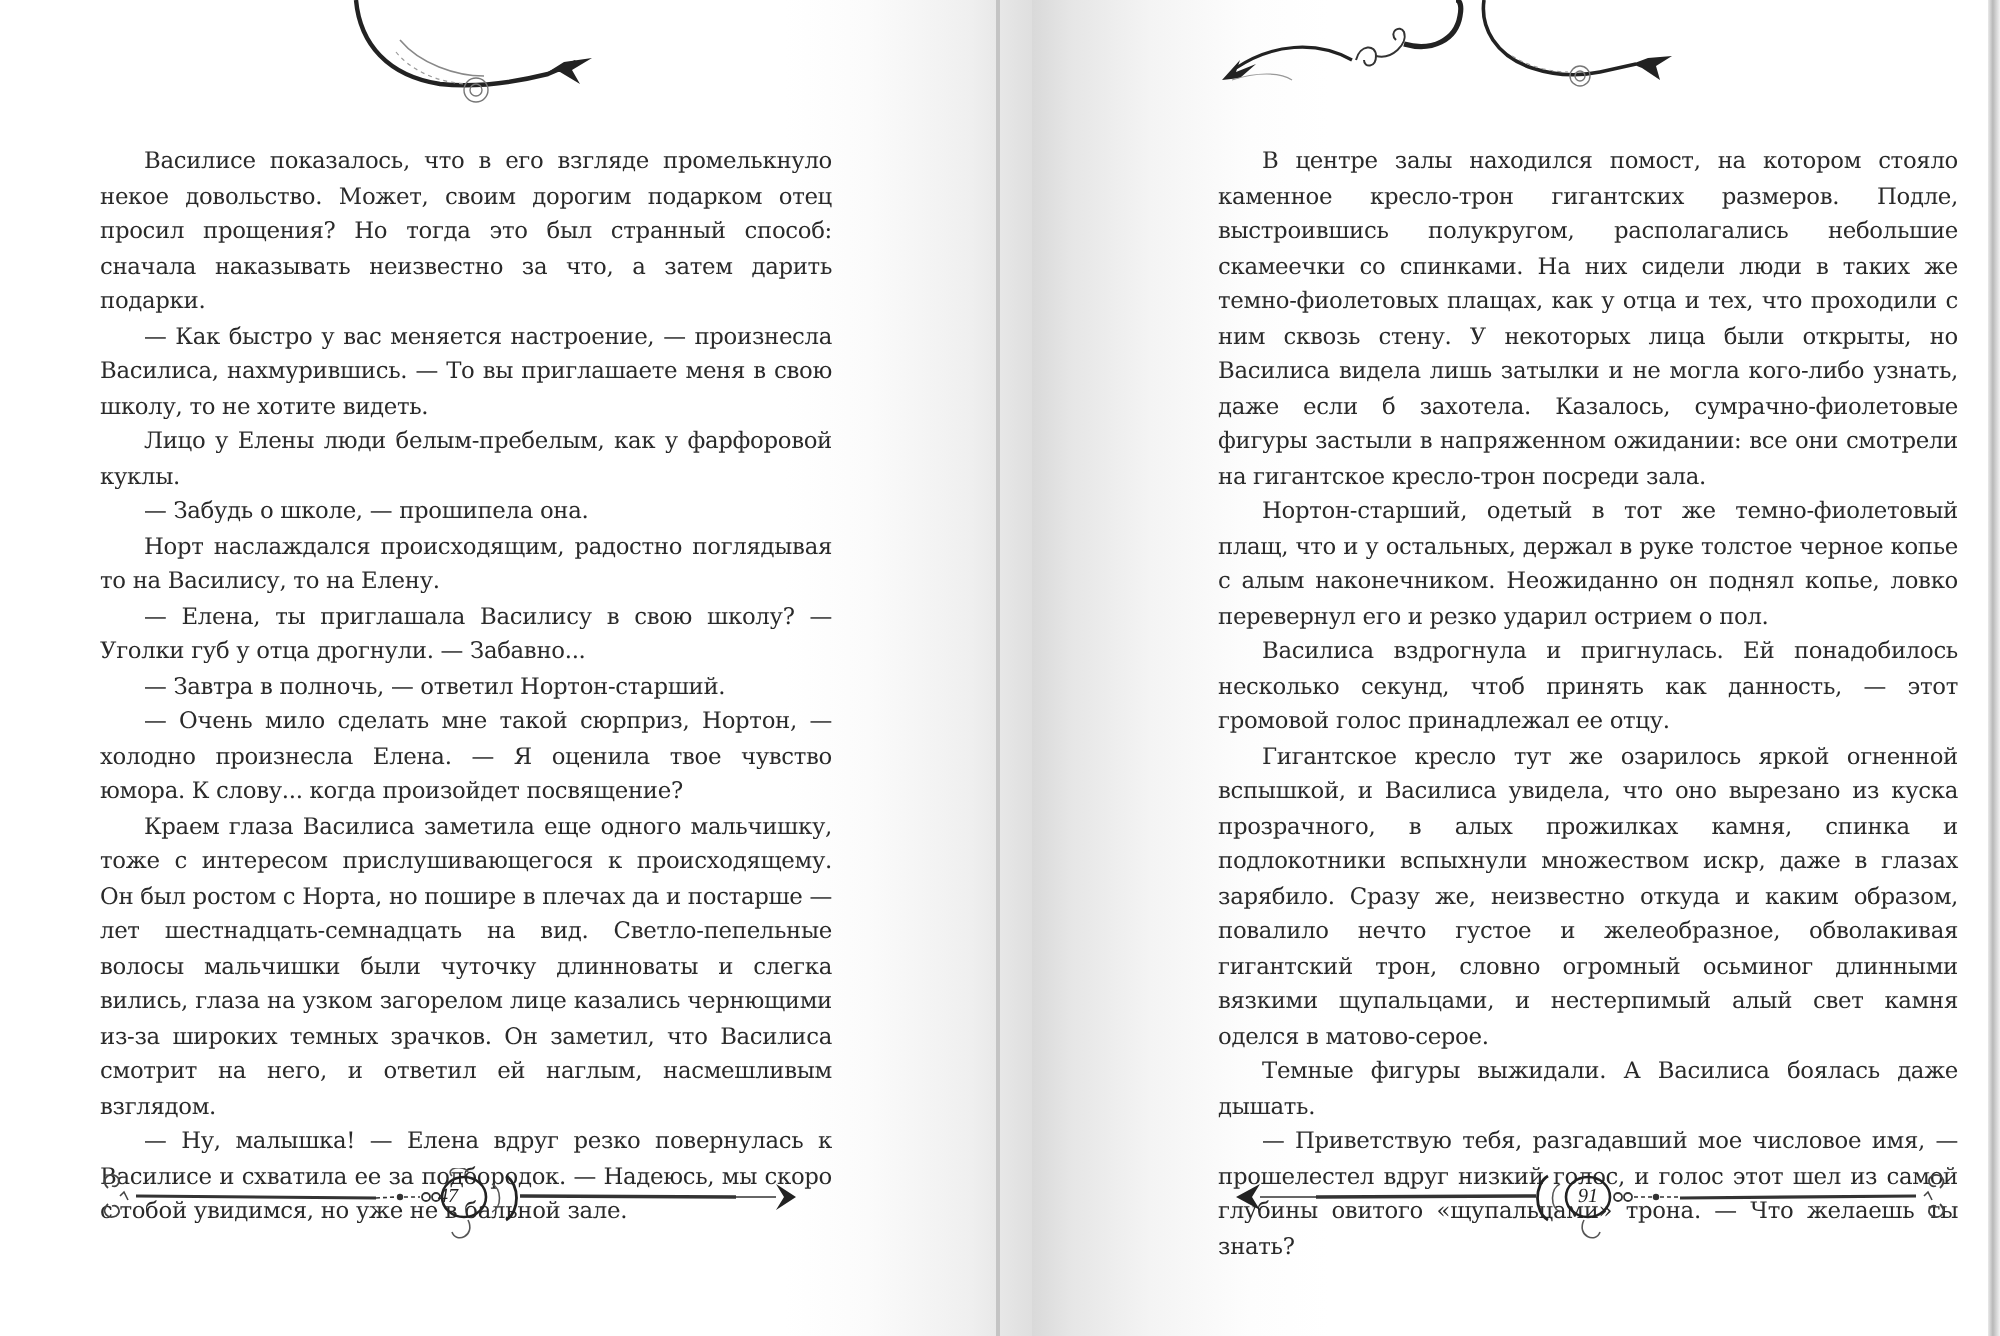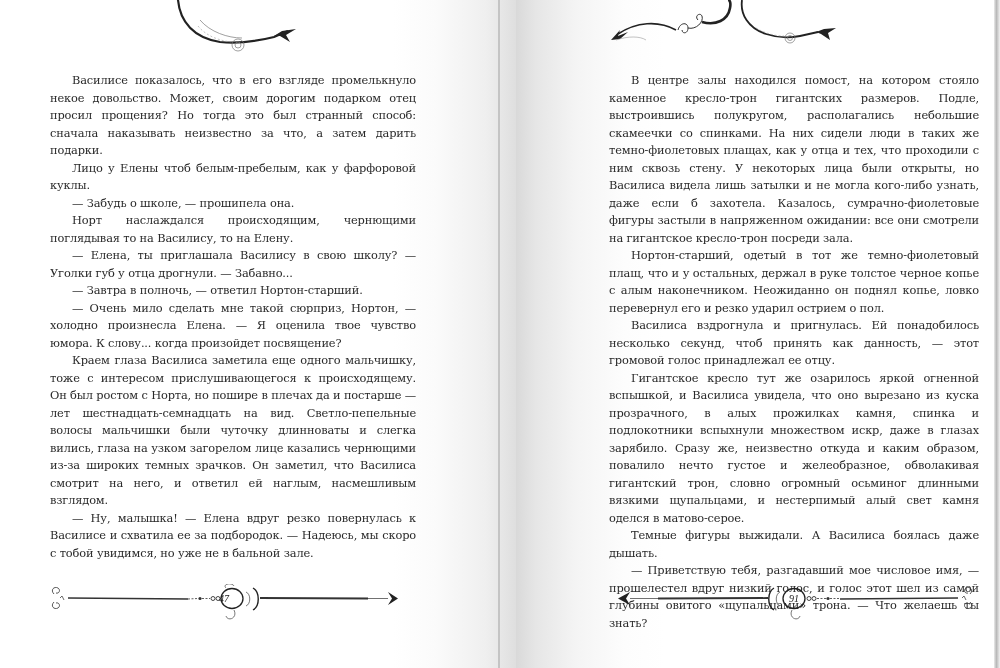--- a/index.html
+++ b/index.html
@@ -100,23 +100,24 @@
       <path d="M8,0 C10,22 24,38 50,42 C70,44 88,41 104,37 L118,31" fill="none" stroke="#222" stroke-width="2.2"></path>
       <path d="M30,20 C40,32 58,38 72,38" fill="none" stroke="#888" stroke-width="0.8"></path>
       <path d="M28,26 C36,36 50,41 62,42" fill="none" stroke="#999" stroke-width="0.6" stroke-dasharray="2,2"></path>
       <circle cx="68" cy="45" r="6" fill="none" stroke="#777" stroke-width="0.7"></circle>
       <circle cx="68" cy="45" r="3" fill="none" stroke="#777" stroke-width="0.7"></circle>
       <path d="M104,36 L112,31 L126,29 L116,35 L120,42 L110,36 Z" fill="#222"></path>
     </svg>
 
     <div class="text-block left-text">
       <p>Василисе показалось, что в его взгляде промелькнуло некое довольство. Может, своим дорогим подарком отец просил прощения? Но тогда это был странный способ: сначала наказывать неизвестно за что, а затем дарить подарки.</p>
-      <p>Лицо у Елены чтоб белым-пребелым, как у фарфоровой куклы.</p>
+      <p>— Как быстро у вас меняется настроение, — произнесла Василиса, нахмурившись. — То вы приглашаете меня в свою школу, то не хотите видеть.</p>
+      <p>Лицо у Елены люди белым-пребелым, как у фарфоровой куклы.</p>
       <p>— Забудь о школе, — прошипела она.</p>
-      <p>Норт наслаждался происходящим, чернющими поглядывая то на Василису, то на Елену.</p>
+      <p>Норт наслаждался происходящим, радостно поглядывая то на Василису, то на Елену.</p>
       <p>— Елена, ты приглашала Василису в свою школу? — Уголки губ у отца дрогнули. — Забавно...</p>
       <p>— Завтра в полночь, — ответил Нортон-старший.</p>
       <p>— Очень мило сделать мне такой сюрприз, Нортон, — холодно произнесла Елена. — Я оценила твое чувство юмора. К слову... когда произойдет посвящение?</p>
       <p>Краем глаза Василиса заметила еще одного мальчишку, тоже с интересом прислушивающегося к происходящему. Он был ростом с Норта, но пошире в плечах да и постарше — лет шестнадцать-семнадцать на вид. Светло-пепельные волосы мальчишки были чуточку длинноваты и слегка вились, глаза на узком загорелом лице казались чернющими из-за широких темных зрачков. Он заметил, что Василиса смотрит на него, и ответил ей наглым, насмешливым взглядом.</p>
       <p>— Ну, малышка! — Елена вдруг резко повернулась к Василисе и схватила ее за подбородок. — Надеюсь, мы скоро с тобой увидимся, но уже не в бальной зале.</p>
     </div>
 
     <svg class="footer-ornament" style="left:48px; top:584px;" width="370" height="40" viewBox="0 0 370 40">
       <path d="M6,10 C2,6 6,2 10,4 C13,6 11,10 8,9" fill="none" stroke="#444" stroke-width="0.9"></path>
       <path d="M6,18 C2,22 6,26 10,24 C13,22 11,18 8,19" fill="none" stroke="#444" stroke-width="0.9"></path>

